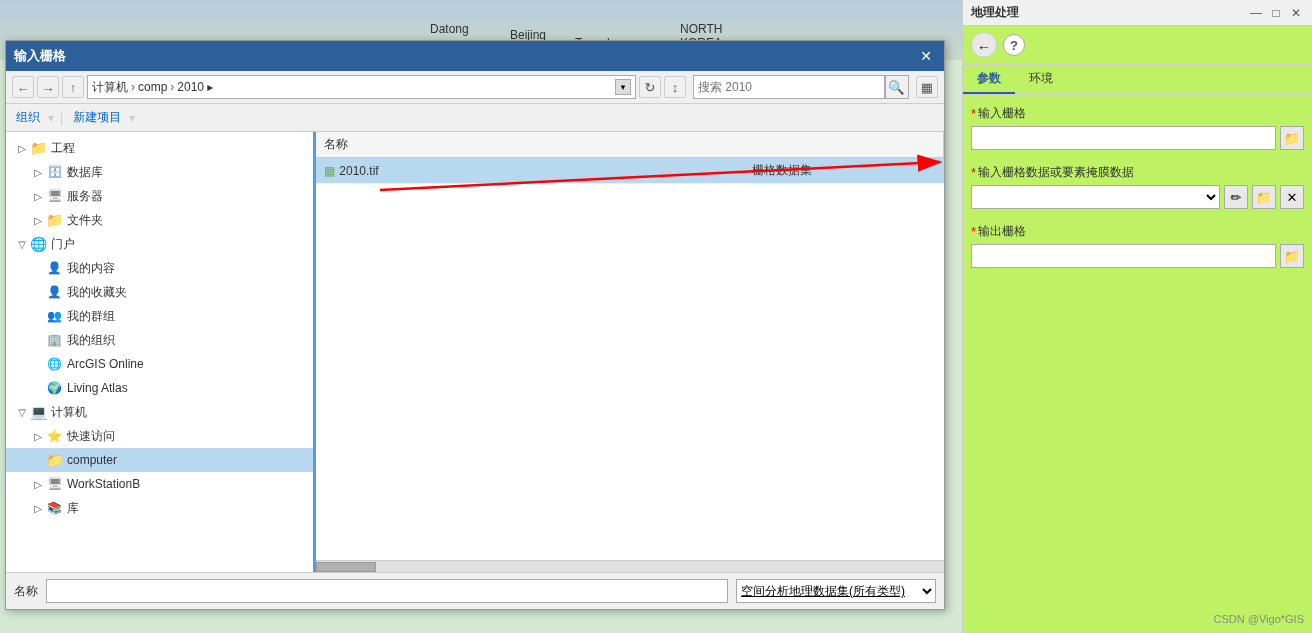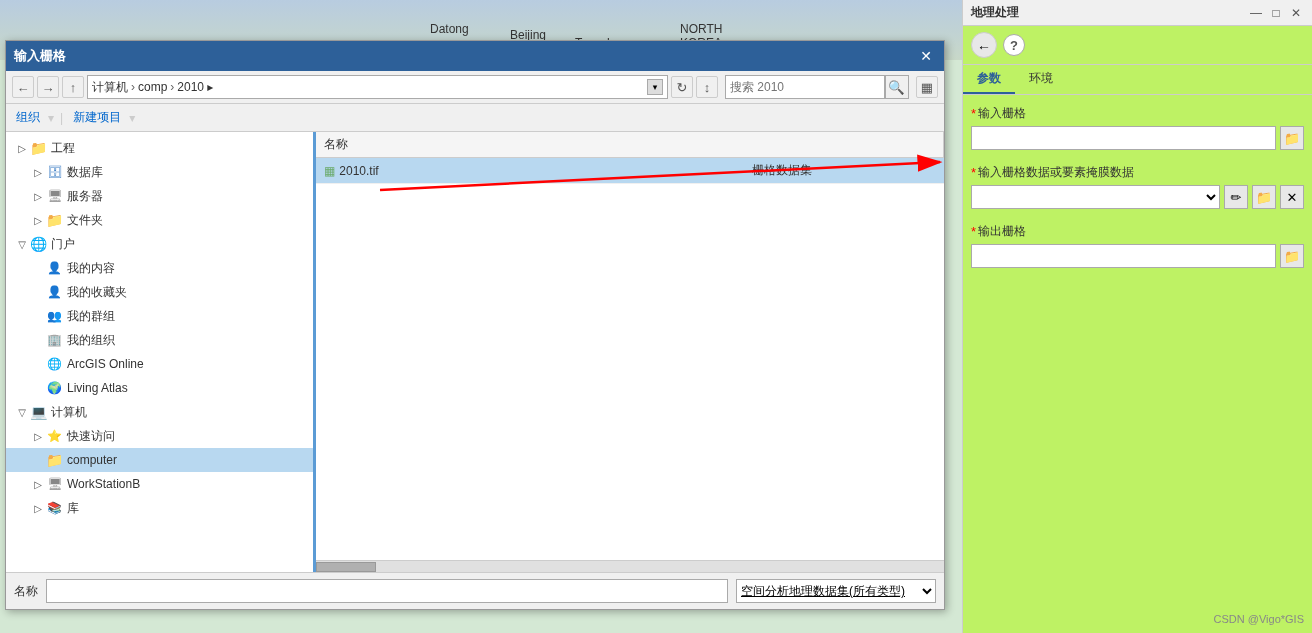--- a/index.html
+++ b/index.html
@@ -100,21 +100,21 @@
       border: 1px solid #aaa;
       cursor: pointer;
       display: flex; align-items: center; justify-content: center;
       font-size: 9px;
     }
     .search-bar {
       display: flex; align-items: center;
       margin-left: 4px;
     }
     .search-input {
-      width: 160px; height: 24px;
+      width: 192px; height: 24px;
       border: 1px solid #aaa;
       padding: 0 4px;
       font-size: 12px;
       background: white;
     }
     .search-btn {
       width: 24px; height: 24px;
       border: 1px solid #aaa;
       background: #f0f0f0;
       cursor: pointer;

